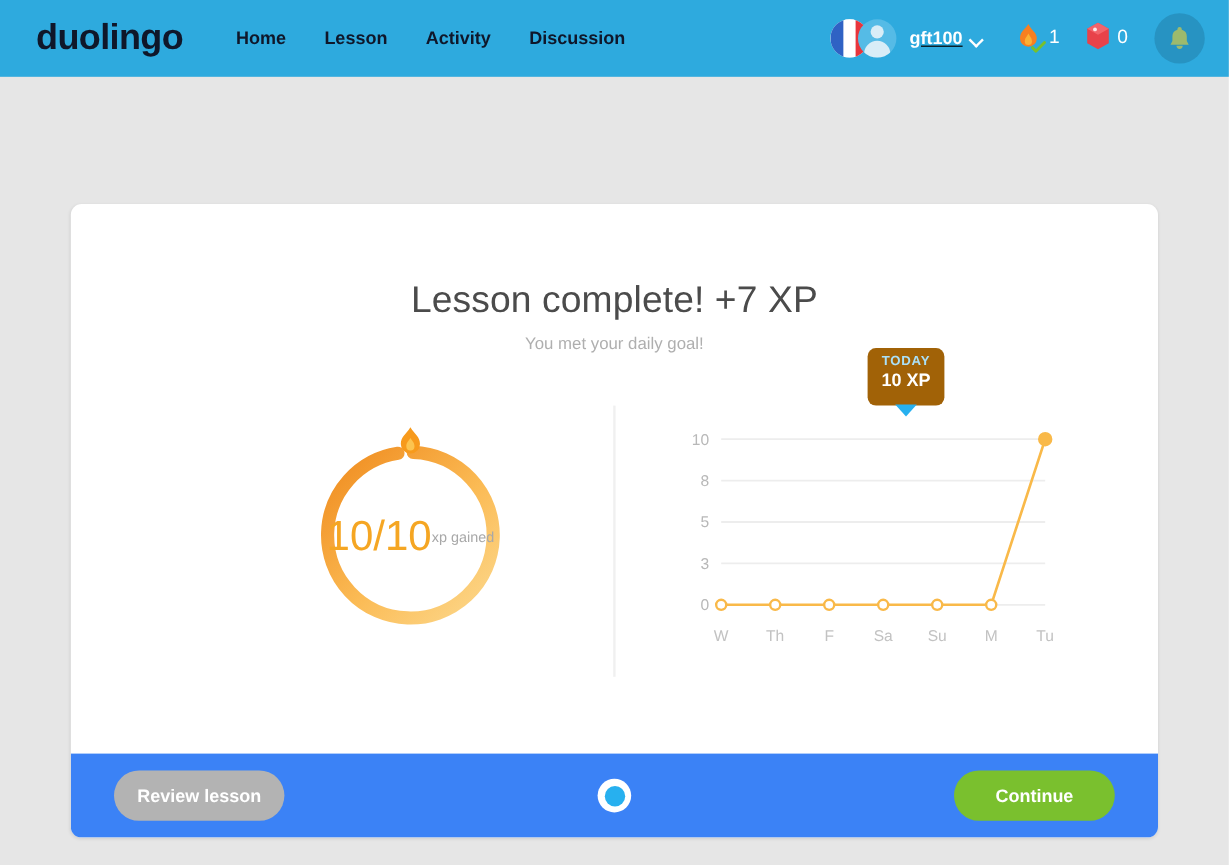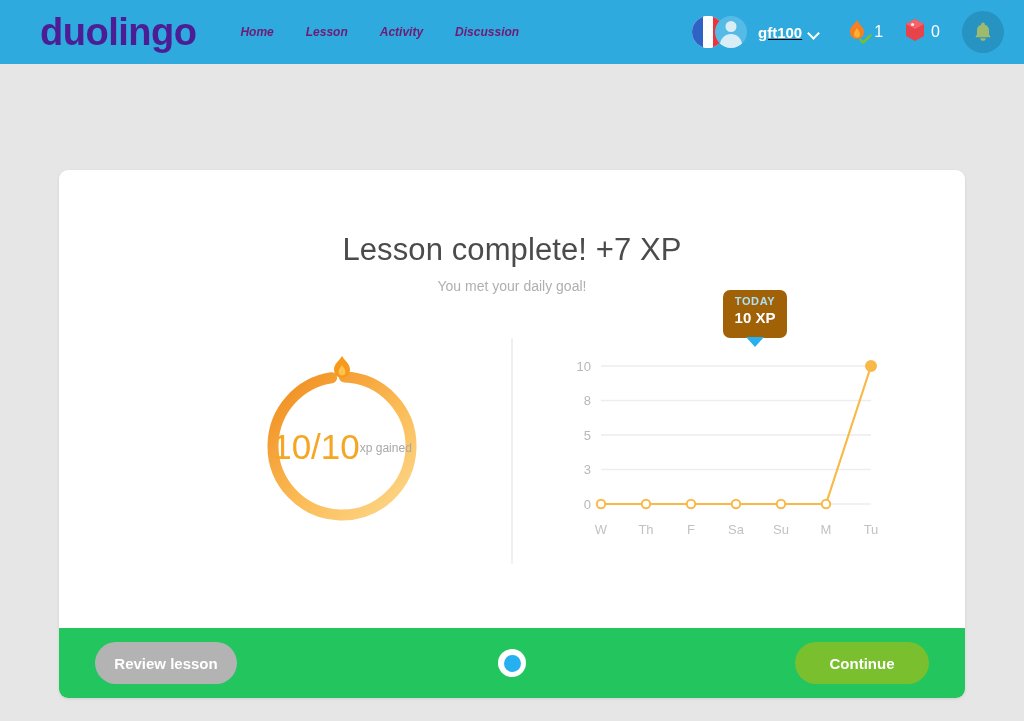--- a/index.html
+++ b/index.html
@@ -16,39 +16,38 @@
   }
 
   
   .topbar {
     position: absolute; top: 0; left: 0;
     width: 1024px; height: 64px;
     background: #2eaade;
     display: flex; align-items: center;
   }
   .brand {
-    margin-left: 40px;
-    color: #4c1d95;
-    font-size: 38px;
+    margin-left: 30px;
+    color: #0f172a;
+    font-size: 30px;
     font-weight: bold;
     letter-spacing: -0.5px;
     line-height: 1;
     user-select: none;
   }
   .nav {
     display: flex; align-items: center;
     margin-left: 44px; gap: 32px;
   }
   .nav-link {
-    color: #701a75;
-    font-size: 12px;
+    color: #0f172a;
+    font-size: 15px;
     font-weight: bold;
     text-decoration: none;
     white-space: nowrap;
-    font-style: italic;
   }
   .topbar-right {
     position: absolute; right: 16px; top: 0;
     height: 64px;
     display: flex; align-items: center; gap: 0px;
   }
   .user-block {
     display: flex; align-items: center;
     margin-right: 26px;
     text-decoration: underline;
@@ -204,21 +203,21 @@
   .tt-xp {
     font-size: 15px; color: #ffffff; font-weight: bold;
     line-height: 1.35;
   }
   .plot { position: absolute; left: 0; top: 62px; }
 
   
   .card-footer {
     position: absolute; left: 0; bottom: 0;
     width: 906px; height: 70px;
-    background: #22c55e;
+    background: #3b82f6;
     display: flex; align-items: center;
   }
   .btn {
     border: none; outline: none; cursor: pointer;
     font-family: "Liberation Sans", sans-serif;
     font-weight: bold; color: #ffffff;
   }
   .btn-review {
     position: absolute; left: 36px;
     width: 142px; height: 42px;

